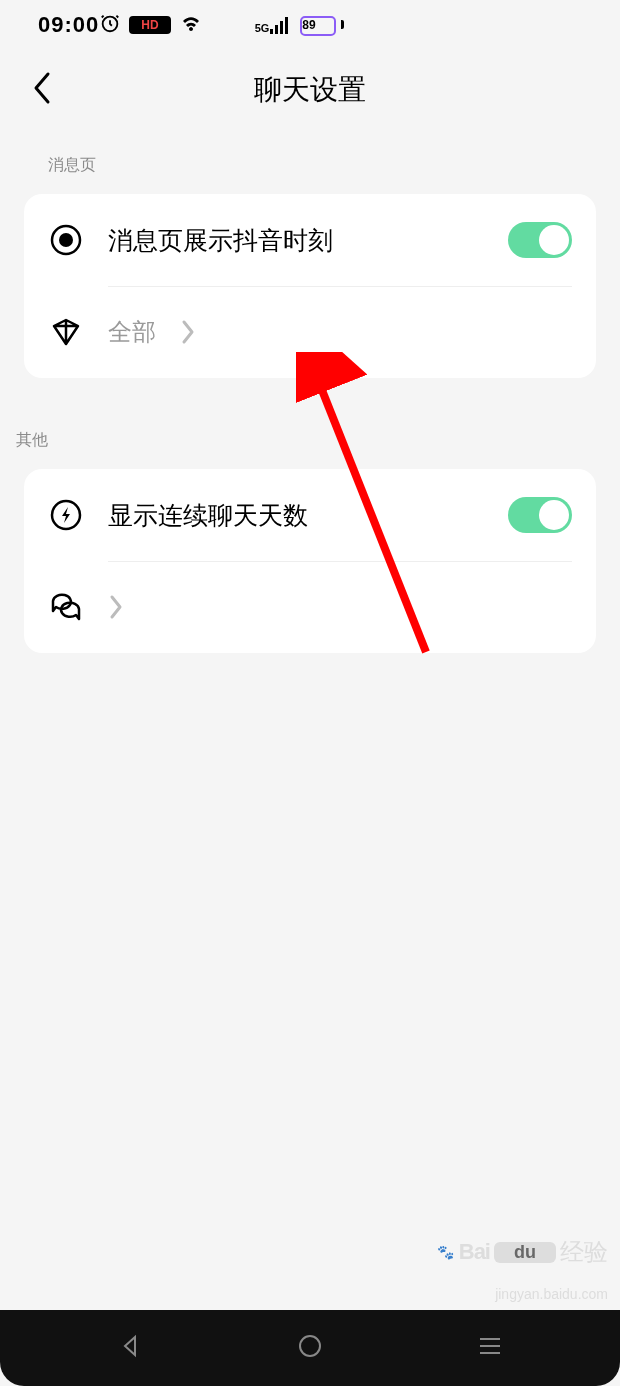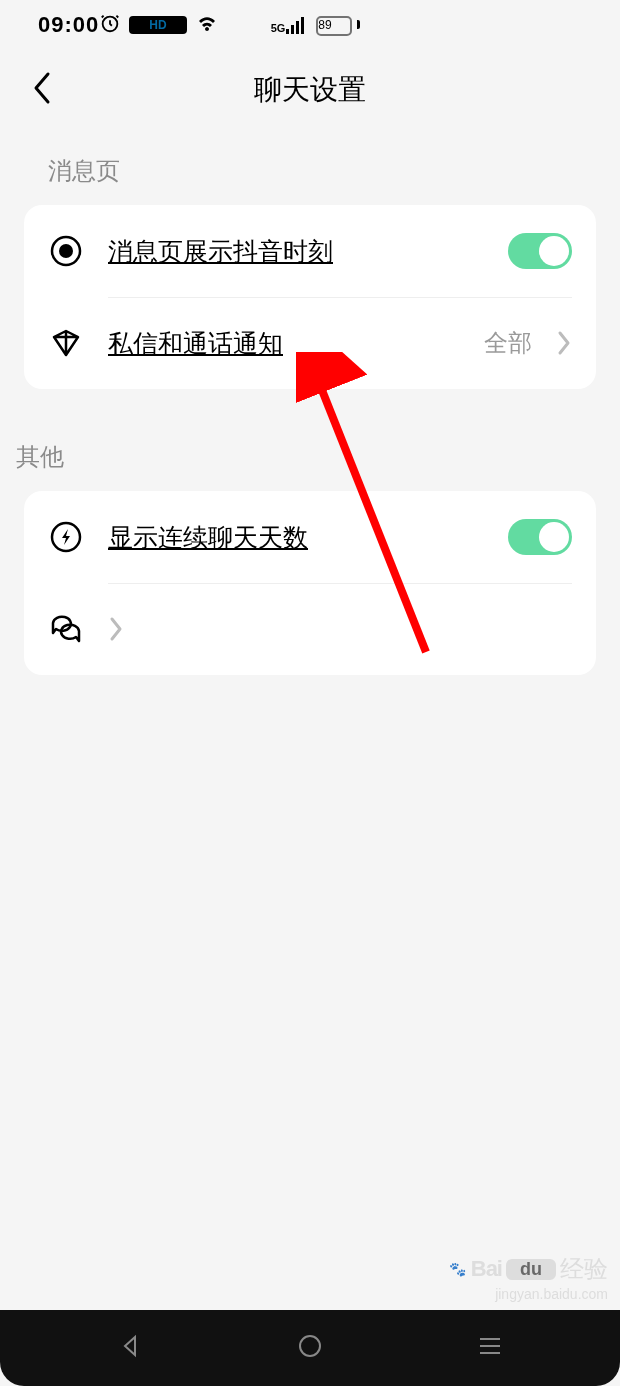--- a/index.html
+++ b/index.html
@@ -32,47 +32,47 @@
     .status-icons {
       display: flex;
       align-items: center;
       gap: 8px;
     }
     .status-icons svg, .status-icons span {
       display: inline-block;
     }
     .hd-badge {
       background: #000;
-      color: #0369a1;
+      color: #ef4444;
       font-size: 12px;
       font-weight: bold;
-      padding: 2px 20px;
+      padding: 2px 12px;
       border-radius: 4px;
     }
     .signal-5g {
       font-size: 11px;
       font-weight: bold;
       padding-left: 44px;
     }
     .battery-wrap {
       display: flex;
       align-items: center;
       gap: 2px;
     }
     .battery-box {
       width: 36px;
       height: 20px;
-      border: 2px solid #737373;
+      border: 2px solid #8b5cf6;
       border-radius: 5px;
       position: relative;
       display: flex;
       align-items: center;
       justify-content: center;
       font-size: 12px;
-      font-weight: normal;
+      font-weight: bold;
     }
     .battery-tip {
       width: 3px;
       height: 9px;
       background: #000;
       border-radius: 0 2px 2px 0;
     }
     .header {
       display: flex;
       align-items: center;
@@ -87,21 +87,21 @@
       top: 50%;
       transform: translateY(-50%);
     }
     .header-title {
       font-size: 28px;
       font-weight: 500;
       color: #000;
       text-align: center;
     }
     .section-label {
-      font-size: 24px;
+      font-size: 16px;
       color: #8a8a8a;
       padding: 25px 32px 18px 48px;
     }
     .card {
       background: #fff;
       border-radius: 18px;
       margin: 0 24px;
       overflow: hidden;
     }
     .row {
@@ -128,21 +128,20 @@
       margin-right: 24px;
       flex-shrink: 0;
       display: flex;
       align-items: center;
       justify-content: center;
     }
     .row-label {
       font-size: 25px;
       color: #000;
       flex: 1;
-      text-decoration: underline;
     }
     .row-value {
       font-size: 24px;
       color: #9a9a9a;
       margin-right: 24px;
     }
     .chevron {
       width: 16px;
       height: 28px;
       flex-shrink: 0;
@@ -202,28 +201,28 @@
       font-size: 22px;
       font-weight: bold;
       letter-spacing: -1px;
     }
     .watermark-du {
       background: #d9d9d9;
       color: #505050;
       font-size: 18px;
       font-weight: bold;
       border-radius: 6px;
-      padding: 0 14px;
+      padding: 0 20px;
     }
     .watermark-cn {
       font-size: 24px;
     }
     .watermark-url {
       font-size: 14px;
-      margin-top: 1px;
+      margin-top: 18px;
     }
     .paw {
       font-size: 14px;
     }
   </style>
 </head>
 <body>
 
 <div class="status-bar">
   <div class="status-time">09:00</div>
@@ -277,21 +276,20 @@
     </div>
     <div class="row-label">消息页展示抖音时刻</div>
     <div class="toggle"></div>
   </div>
   <div class="row">
     <div class="row-icon">
       <svg width="30" height="30" viewBox="0 0 30 30">
           <path d="M15 3 L27 9 L15 27 L3 9 Z M15 3 L15 27 M3 9 L27 9" fill="none" stroke="#000" stroke-width="2.5" stroke-linejoin="round"></path>
         </svg>
     </div>
-    <div class="row-label">私信和通话通知</div>
     <div class="row-value">全部</div>
     <svg class="chevron" viewBox="0 0 16 28">
         <path d="M4 4 L12 14 L4 24" stroke="#bcbcbc" stroke-width="3" fill="none" stroke-linecap="round" stroke-linejoin="round"></path>
       </svg>
   </div>
 </div>
 
 <div class="section-label" style="padding-top:52px;padding-left:16px;">其他</div>
 <div class="card">
   <div class="row">

